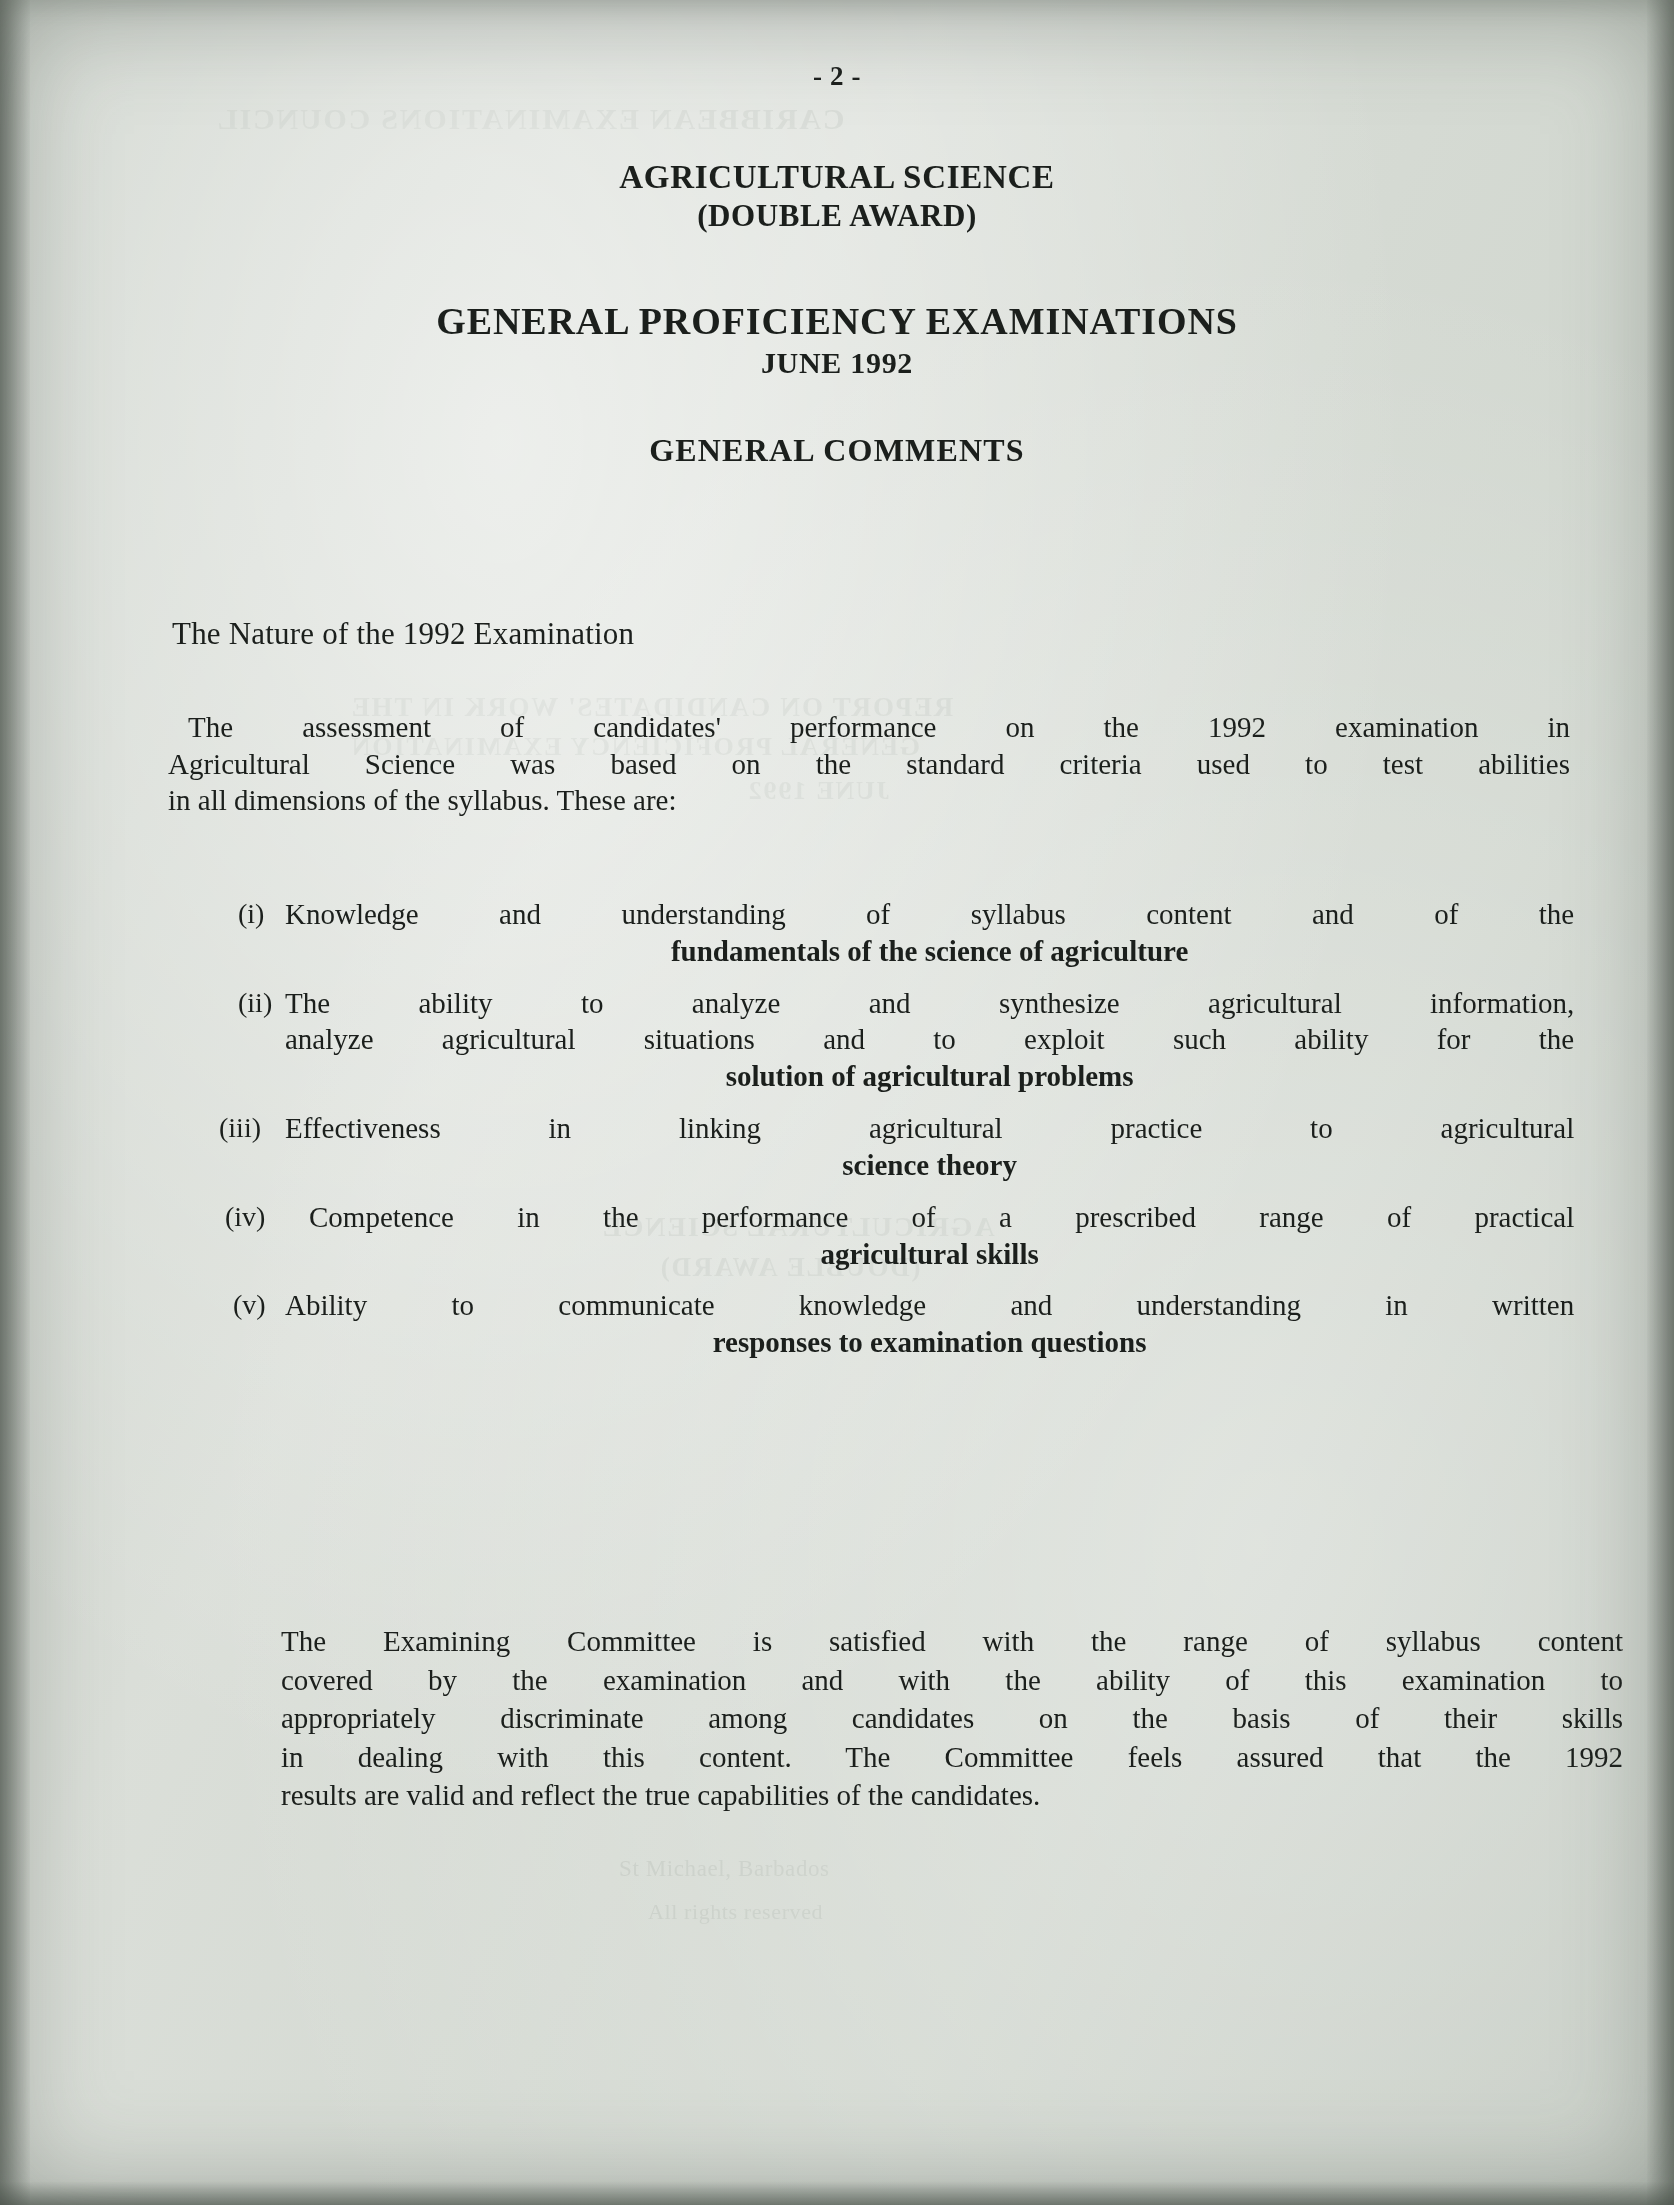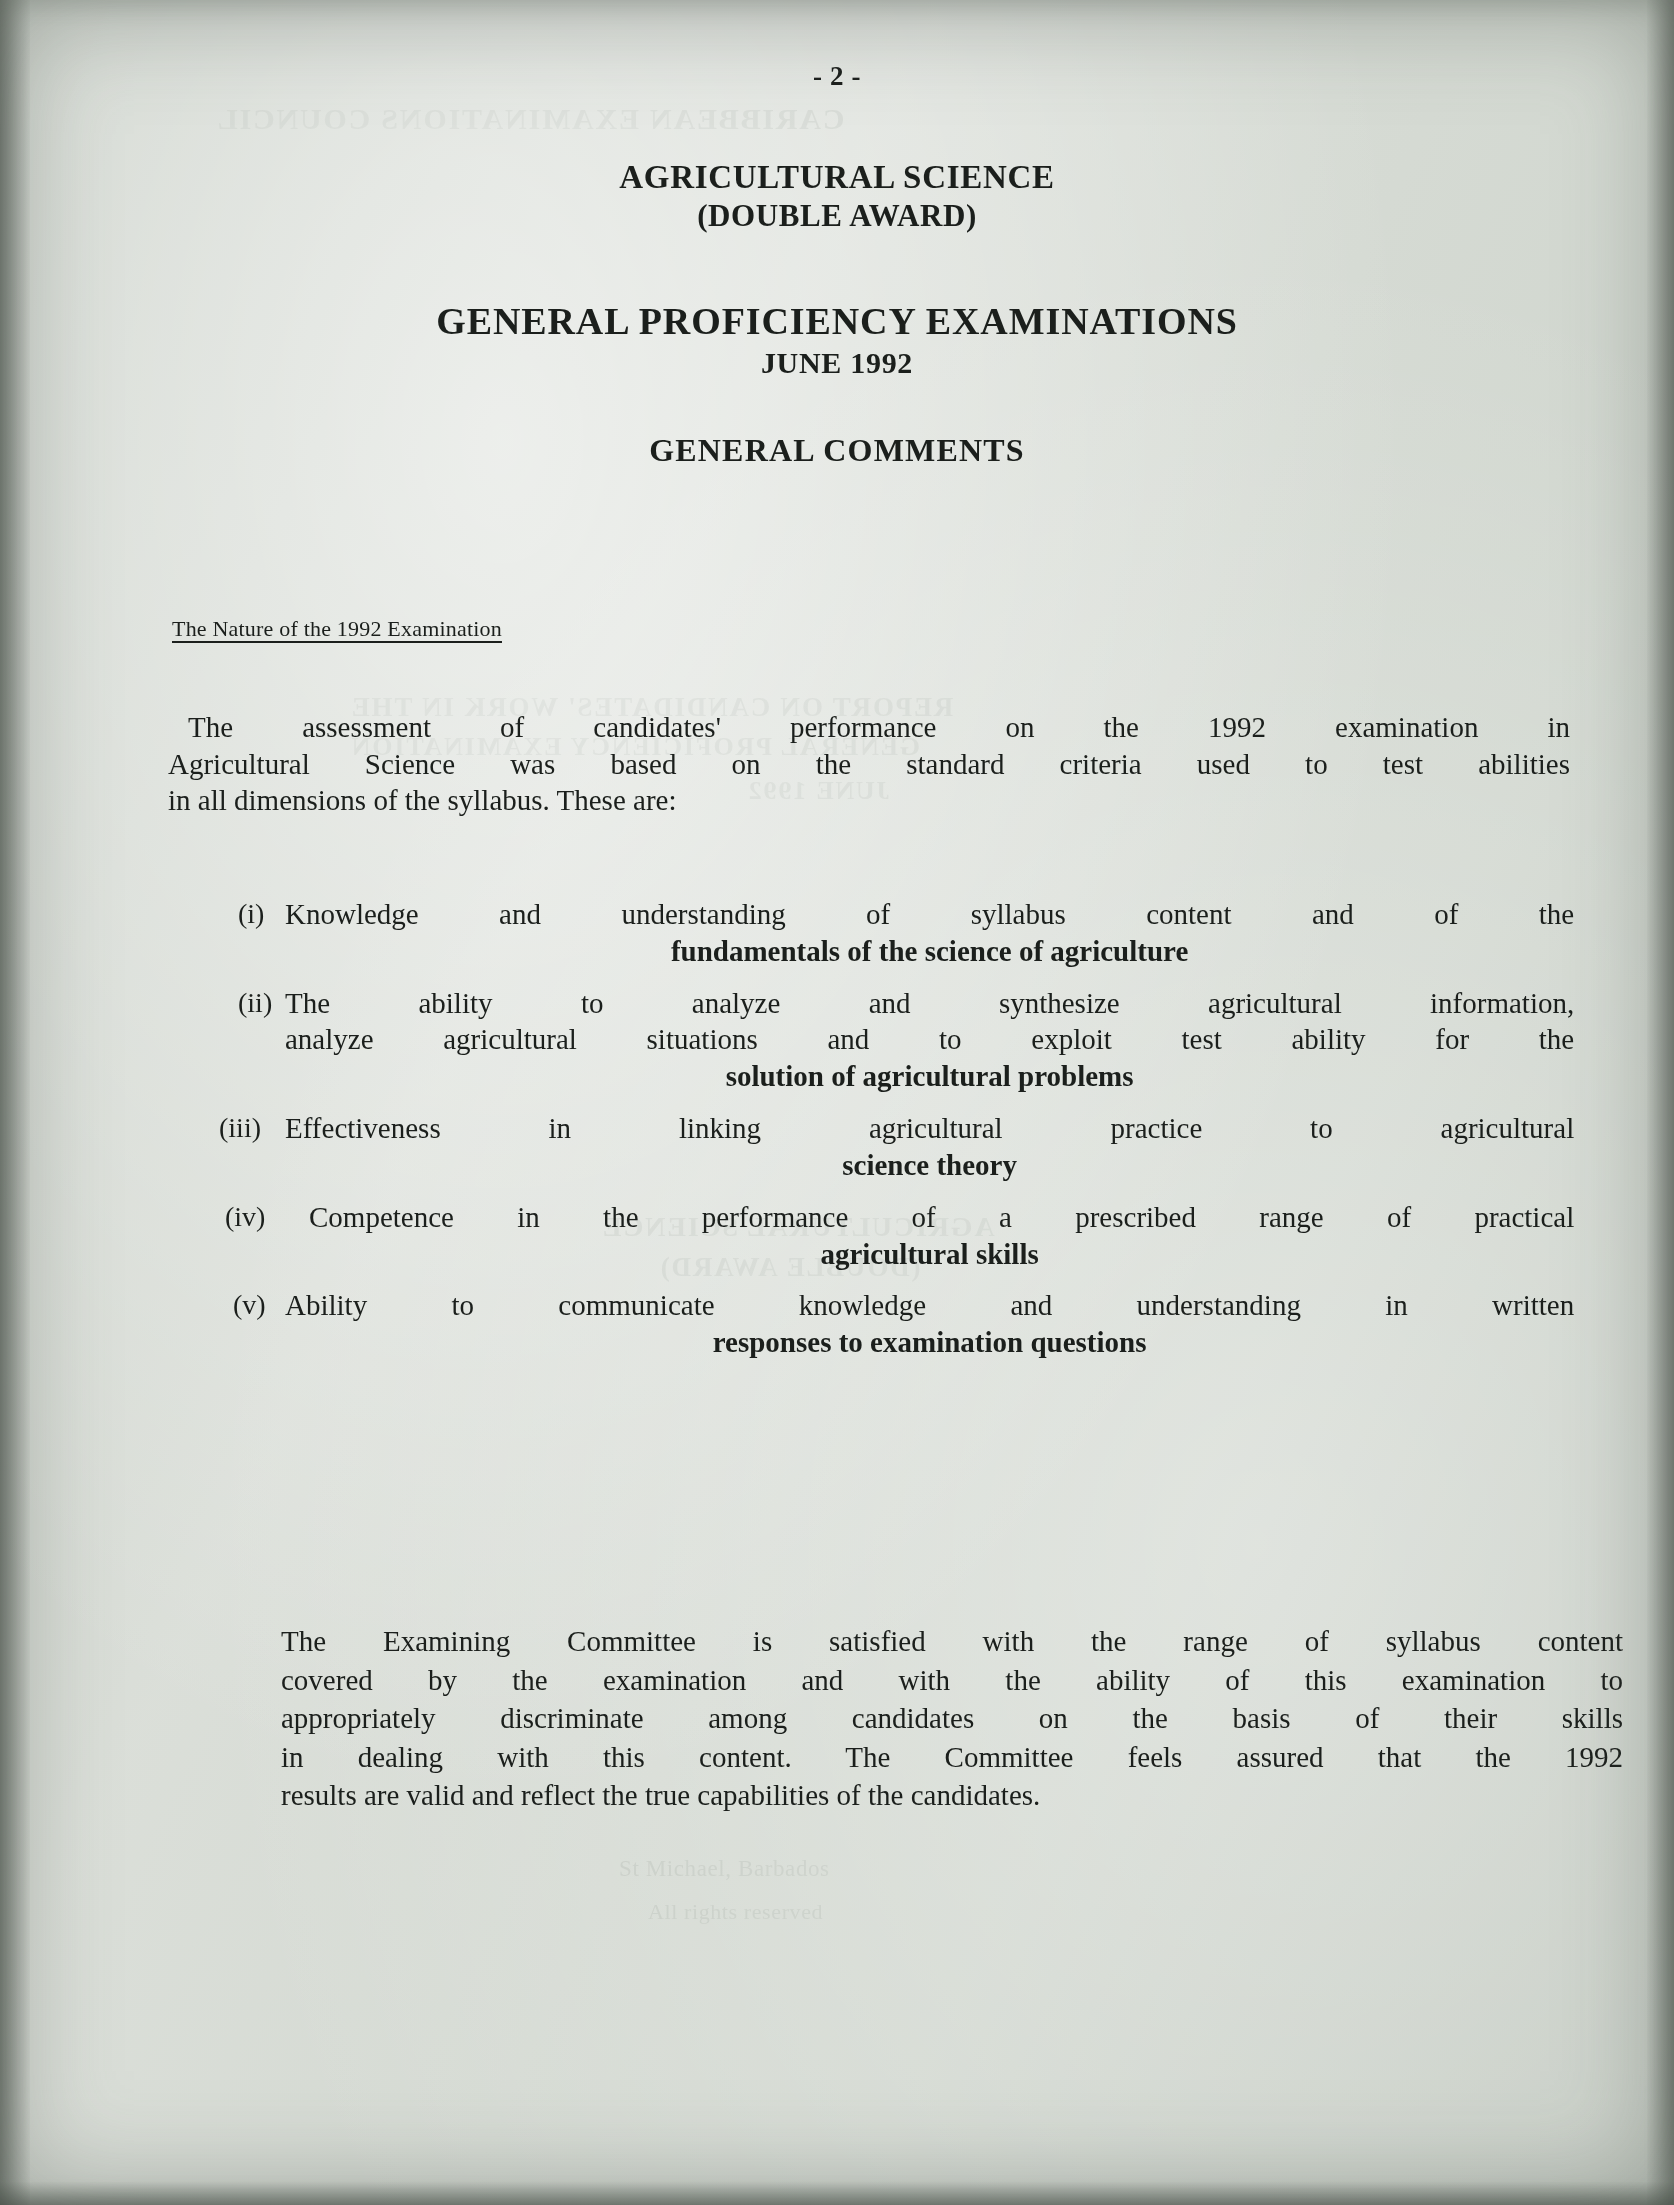--- a/index.html
+++ b/index.html
@@ -120,23 +120,22 @@
   .t5 {
     font-size: 32px;
     font-weight: bold;
     letter-spacing: 1.2px;
   }
 
   .section-head {
     position: absolute;
     top: 616px;
     left: 172px;
-    font-size: 22px;
+    font-size: 31px;
     font-weight: normal;
-    text-decoration: underline;
     text-underline-offset: 5.3px;
     letter-spacing: 0.2px;
   }
 
   .para1 {
     position: absolute;
     top: 709px;
     left: 168px;
     width: 1402px;
     font-size: 29px;
@@ -231,21 +230,21 @@
         <div class="li-text">
           <span class="jline" style="text-align-last:justify;">Knowledge and understanding of syllabus content and of the</span>
           <span class="jline lastline">fundamentals of the science of agriculture</span>
         </div>
       </div>
 
       <div class="li">
         <div class="li-mark">(ii)</div>
         <div class="li-text">
           <span class="jline" style="text-align-last:justify;">The ability to analyze and synthesize agricultural information,</span>
-          <span class="jline" style="text-align-last:justify;">analyze agricultural situations and to exploit test ability for the</span>
+          <span class="jline" style="text-align-last:justify;">analyze agricultural situations and to exploit such ability for the</span>
           <span class="jline lastline">solution of agricultural problems</span>
         </div>
       </div>
 
       <div class="li">
         <div class="li-mark" style="padding-left:51px;">(iii)</div>
         <div class="li-text">
           <span class="jline" style="text-align-last:justify;">Effectiveness in linking agricultural practice to agricultural</span>
           <span class="jline lastline">science theory</span>
         </div>

